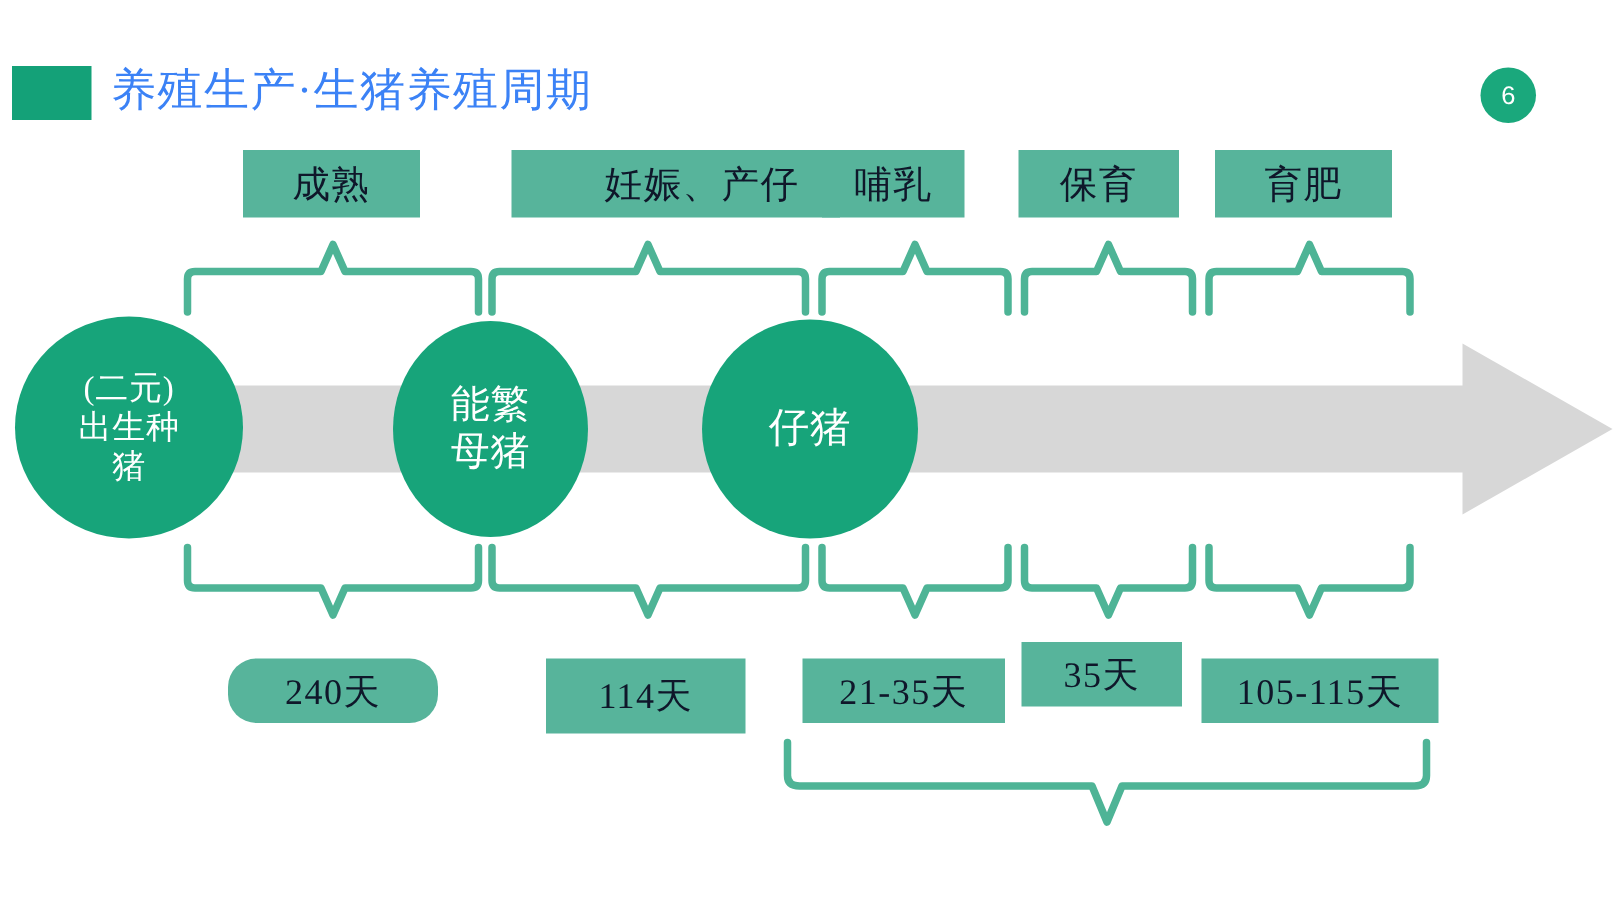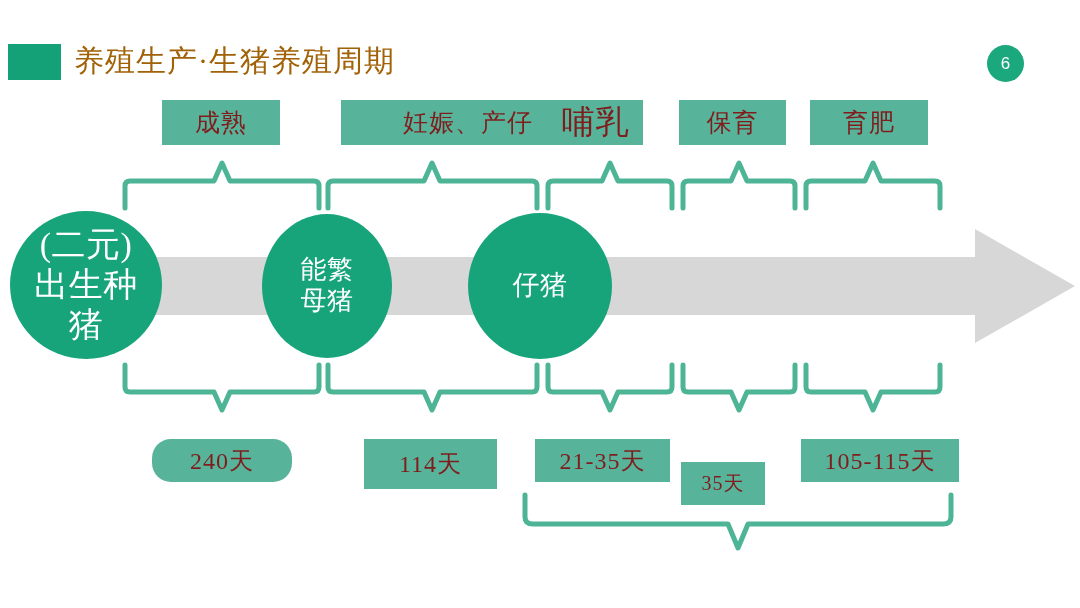--- a/index.html
+++ b/index.html
@@ -26,21 +26,21 @@
     width: 53px;
     height: 36px;
     background: #14a178;
   }
   .title-text {
     position: absolute;
     left: 74px;
     top: 38px;
     font-size: 30px;
     line-height: 46px;
-    color: #a16207;
+    color: #3b82f6;
     letter-spacing: 1px;
     white-space: nowrap;
     font-family: "Liberation Serif", "DejaVu Serif", serif;
     font-weight: 400;
   }
   .page-badge {
     position: absolute;
     left: 987px;
     top: 45px;
     width: 37px;
@@ -90,21 +90,21 @@
     line-height: 1.18;
     letter-spacing: 0.5px;
     z-index: 3;
   }
   .stage-circle span { display: block; white-space: nowrap; }
 
   
   .chip {
     position: absolute;
     background: #57b49b;
-    color: #7f1d1d;
+    color: #0f172a;
     display: flex;
     align-items: center;
     justify-content: center;
     text-align: center;
     white-space: nowrap;
     font-family: "Liberation Serif", "DejaVu Serif", serif;
     letter-spacing: 1px;
     z-index: 4;
   }
 
@@ -123,21 +123,21 @@
 
   <div class="flow-band"></div>
   <div class="flow-arrow"></div>
 
   <div class="chip" style="left:162px; top:100px; width:118px; height:45px; font-size:25px;">
     <span>成熟</span>
   </div>
   <div class="chip" style="left:341px; top:100px; width:184px; height:45px; font-size:25px;padding-left:35px;">
     <span>妊娠、产仔</span>
   </div>
-  <div class="chip" style="left:548px; top:100px; width:95px; height:45px; font-size:33px;">
+  <div class="chip" style="left:548px; top:100px; width:95px; height:45px; font-size:25px;">
     <span>哺乳</span>
   </div>
   <div class="chip" style="left:810px; top:100px; width:118px; height:45px; font-size:25px;">
     <span>育肥</span>
   </div>
   <div class="chip" style="left:679px; top:100px; width:107px; height:45px; font-size:25px;">
     <span>保育</span>
   </div>
 
   <div class="bracket" style="left:122px; top:163px;">
@@ -159,21 +159,21 @@
     <svg width="118" height="48" viewBox="0 0 118 48" fill="none" stroke="#4eb496" stroke-width="5" stroke-linecap="round" stroke-linejoin="round">
       <path d="M3 45 L3 23 Q3 18 8 18 L51 18 L59 0 L67 18 L110 18 Q115 18 115 23 L115 45"></path>
     </svg>
   </div>
   <div class="bracket" style="left:803px; top:163px;">
     <svg width="140" height="48" viewBox="0 0 140 48" fill="none" stroke="#4eb496" stroke-width="5" stroke-linecap="round" stroke-linejoin="round">
       <path d="M3 45 L3 23 Q3 18 8 18 L62 18 L70 0 L78 18 L132 18 Q137 18 137 23 L137 45"></path>
     </svg>
   </div>
 
-  <div class="stage-circle" style="left:10px; top:211px; width:152px; height:148px; font-size:34px;">
+  <div class="stage-circle" style="left:10px; top:211px; width:152px; height:148px; font-size:22px;">
     <span>(二元)</span>
     <span>出生种</span>
     <span>猪</span>
   </div>
   <div class="stage-circle" style="left:262px; top:214px; width:130px; height:144px; font-size:26px;">
     <span>能繁</span>
     <span>母猪</span>
   </div>
   <div class="stage-circle" style="left:468px; top:213px; width:144px; height:146px; font-size:27px;">
     <span>仔猪</span>
@@ -207,21 +207,21 @@
 
   <div class="chip" style="left:152px; top:439px; width:140px; height:43px; font-size:24px;border-radius:19px;">
     <span>240天</span>
   </div>
   <div class="chip" style="left:364px; top:439px; width:133px; height:50px; font-size:24px;">
     <span>114天</span>
   </div>
   <div class="chip" style="left:535px; top:439px; width:135px; height:43px; font-size:24px;">
     <span>21-35天</span>
   </div>
-  <div class="chip" style="left:681px; top:462px; width:84px; height:43px; font-size:20px;">
+  <div class="chip" style="left:681px; top:428px; width:107px; height:43px; font-size:24px;">
     <span>35天</span>
   </div>
   <div class="chip" style="left:801px; top:439px; width:158px; height:43px; font-size:24px;">
     <span>105-115天</span>
   </div>
 
   <div class="bracket" style="left:522px; top:492px;">
     <svg width="432" height="56" viewBox="0 0 432 56" fill="none" stroke="#4eb496" stroke-width="5" stroke-linecap="round" stroke-linejoin="round">
       <path d="M3 3 L3 25 Q3 32 11 32 L206 32 L216 56 L226 32 L421 32 Q429 32 429 25 L429 3"></path>
     </svg>

